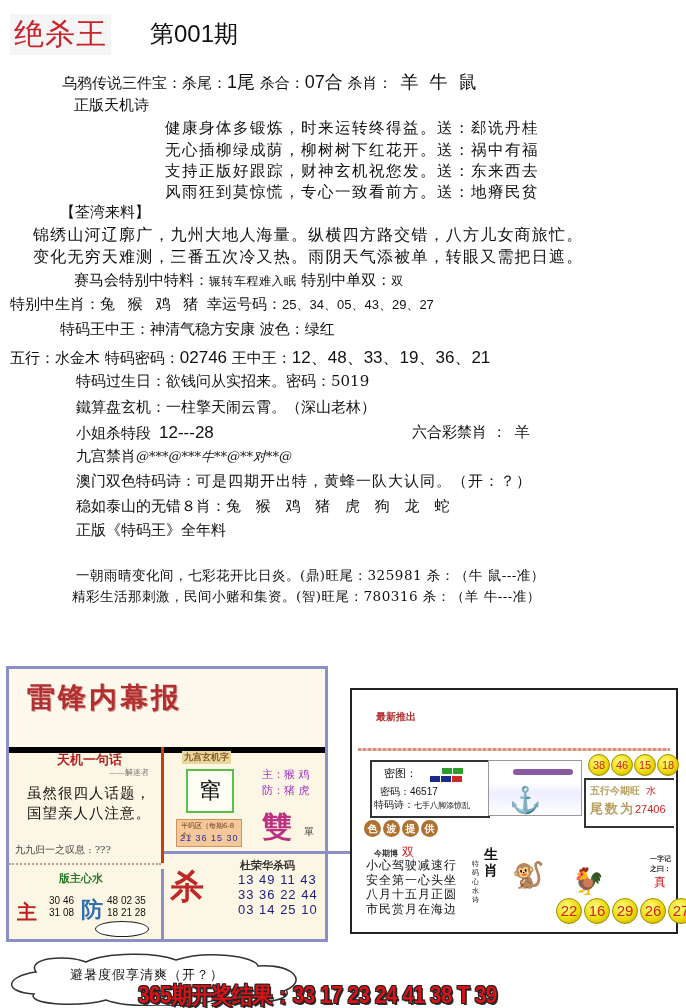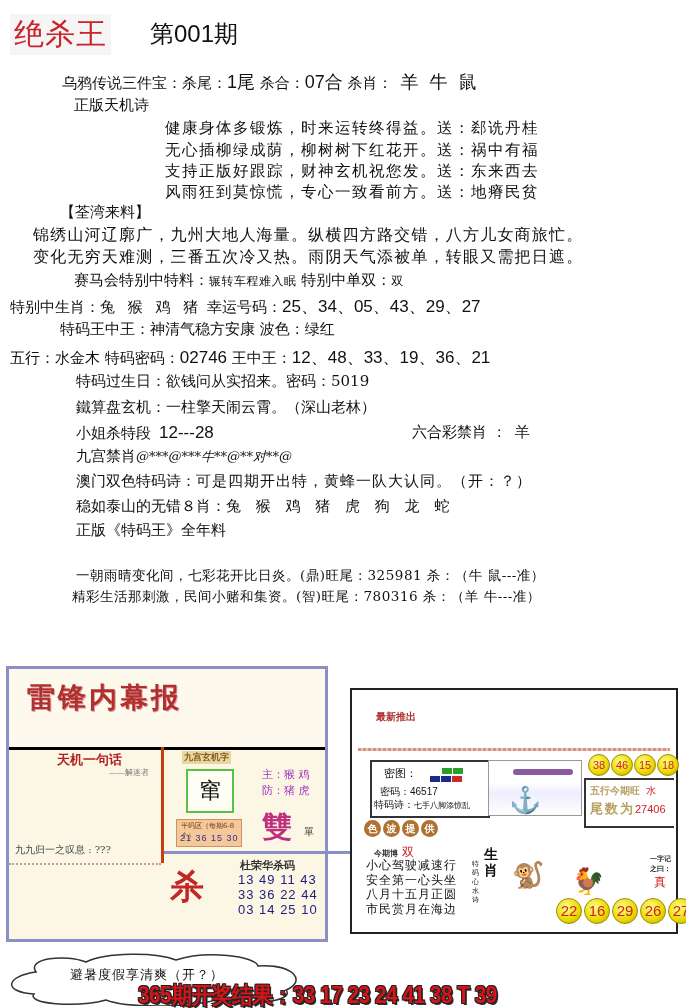--- a/index.html
+++ b/index.html
@@ -9,21 +9,21 @@
   .issue{left:150px;top:18px;font-size:24px;font-family:"Liberation Sans",sans-serif;color:#111;}
   .t15{font-size:15px;}
   .sans{font-family:"Liberation Sans",sans-serif;}
   .big{font-size:18px;font-family:"Liberation Sans",sans-serif;}
   .poem{left:165px;font-size:15.5px;letter-spacing:1.5px;}
   .wide{font-size:16px;letter-spacing:1.2px;}
   .small{font-size:13.5px;letter-spacing:0.5px;}
 
   
   .panelL{position:absolute;left:6px;top:666px;width:322px;height:276px;background:#fbf7e4;border:3px solid #8a8fc8;box-sizing:border-box;}
-  .panelL .masthead{position:absolute;left:0;top:0;width:100%;height:78px;background:#fdf9ec;border-bottom:3px solid #000000;}
+  .panelL .masthead{position:absolute;left:0;top:0;width:100%;height:78px;background:#fdf9ec;border-bottom:6px solid #000000;}
   .masthead .mtitle{position:absolute;left:18px;top:10px;font-size:28px;color:#b03030;font-family:"DejaVu Serif",serif;font-weight:bold;letter-spacing:3px;text-shadow:1px 1px 0 #d99;}
   .boxA{position:absolute;left:0;top:78px;width:152px;height:116px;border-right:3px solid #c2410c;}
   .boxA .h{position:absolute;left:48px;top:4px;font-size:13px;color:#b02020;font-weight:bold;}
   .boxA .sig{position:absolute;left:100px;top:20px;font-size:8px;color:#777;}
   .boxA .q{position:absolute;left:18px;top:36px;font-size:14.5px;line-height:20px;letter-spacing:1px;}
   .boxA .foot{position:absolute;left:6px;top:96px;font-size:10px;color:#444;}
   .stars{position:absolute;left:0;top:194px;width:152px;height:6px;border-top:2px dotted #cc9999;}
   .boxB{position:absolute;left:0;top:200px;width:152px;height:70px;border-right:3px solid #8a8fc8;}
   .boxB .h{position:absolute;left:50px;top:2px;font-size:11px;color:#2a7a2a;font-weight:bold;}
   .boxB .zhu{position:absolute;left:8px;top:30px;font-size:20px;color:#c02020;font-weight:bold;}
@@ -102,21 +102,21 @@
 
 <div class="abs t15" style="left:60px;top:203px;">【荃湾来料】</div>
 <div class="abs wide" style="left:33px;top:225px;">锦绣山河辽廓广，九州大地人海量。纵横四方路交错，八方儿女商旅忙。</div>
 <div class="abs wide" style="left:33px;top:247px;">变化无穷天难测，三番五次冷又热。雨阴天气添被单，转眼又需把日遮。</div>
 
 <div class="abs t15" style="left:74px;top:271px;">
   <span>赛马会特别中特料：</span><span class="small" style="font-size:12px;">辗转车程难入眠</span><span>  特别中单双：</span><span class="small" style="font-size:12px;">双</span>
 </div>
 
 <div class="abs t15" style="left:10px;top:295px;">
-  <span>特别中生肖：</span><span style="letter-spacing:4px;">兔 猴 鸡 猪</span><span>  幸运号码：</span><span class="big" style="font-size:17px;">25、34、05、43、29、27</span>
+  <span>特别中生肖：</span><span style="letter-spacing:4px;">兔 猴 鸡 猪</span><span>  幸运号码：</span><span class="big" style="font-size:13px;">25、34、05、43、29、27</span>
 </div>
 
 <div class="abs t15" style="left:60px;top:320px;">
   <span>特码王中王：</span><span>神清气稳方安康</span><span> 波色：</span><span>绿红</span>
 </div>
 
 <div class="abs t15" style="left:10px;top:346px;">
   <span>五行：</span><span>水金木</span><span>  特码密码：</span><span class="big" style="font-size:17px;">02746</span><span> 王中王：</span><span class="big" style="font-size:17px;">12、48、33、19、36、21</span>
 </div>
 
@@ -147,23 +147,41 @@
 <div class="abs small" style="left:72px;top:548px;margin-top:40px;">精彩生活那刺激，民间小赌和集资。(智)旺尾：780316 杀：（羊 牛---准）</div>
 <div class="abs small" style="left:76px;top:567px;">一朝雨晴变化间，七彩花开比日炎。(鼎)旺尾：325981 杀：（牛 鼠---准）</div>
 
 <div class="panelL">
   <div class="masthead">
     <div class="mtitle">雷锋内幕报</div>
   </div>
   <div class="boxA">
     <div class="h">天机一句话</div>
     <div class="sig">——解迷者</div>
+    <div class="q">
+      <div>虽然很四人话题，</div>
+      <div>国望亲人八注意。</div>
+    </div>
     <div class="foot">九九归一之叹息 : ???</div>
   </div>
   <div class="stars"></div>
+  <div class="boxB">
+    <div class="h">版主心水</div>
+    <div class="zhu">主</div>
+    <div class="n1">
+      <div>30 46</div>
+      <div>31 08</div>
+    </div>
+    <div class="fang">防</div>
+    <div class="n2">
+      <div>48 02 35</div>
+      <div>18 21 28</div>
+    </div>
+    <div class="oval"></div>
+  </div>
   <div class="boxC">
     <div class="h">九宫玄机字</div>
     <div class="sq">窜</div>
     <div class="pm">
       <div class="l">平码区（每期6-8个）</div>
       <div class="n">21 36 15 30</div>
     </div>
     <div class="zh">
       <div>主：猴 鸡</div>
       <div>防：猪 虎</div>

